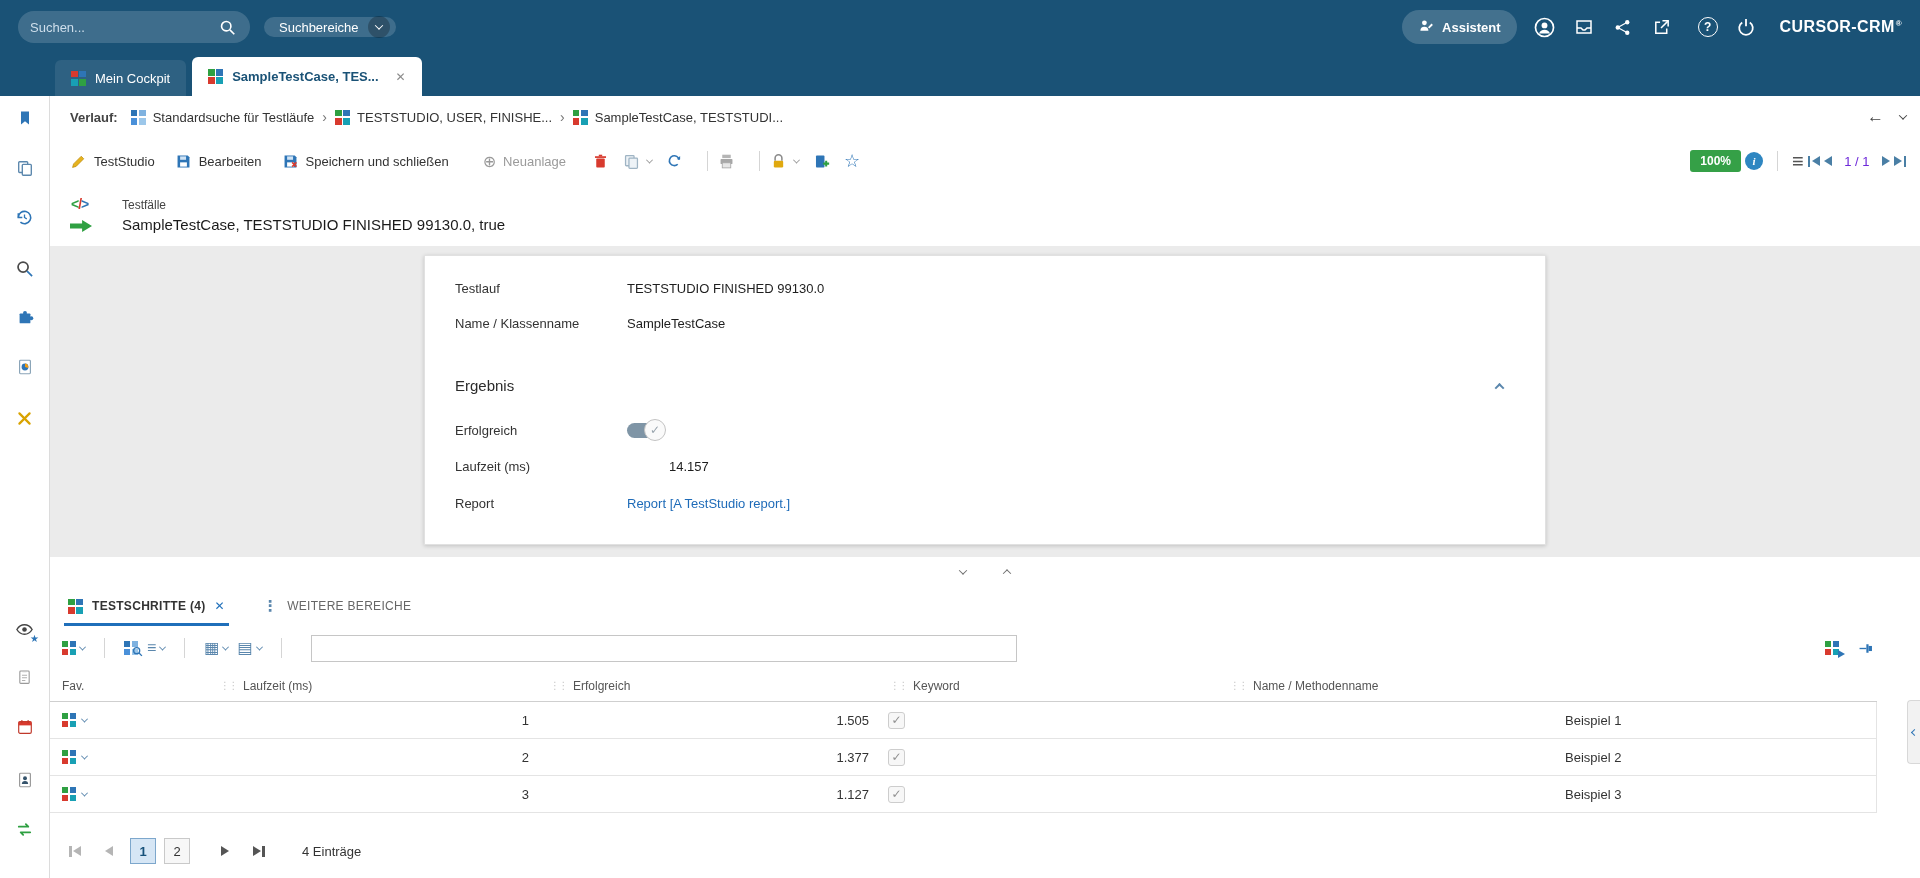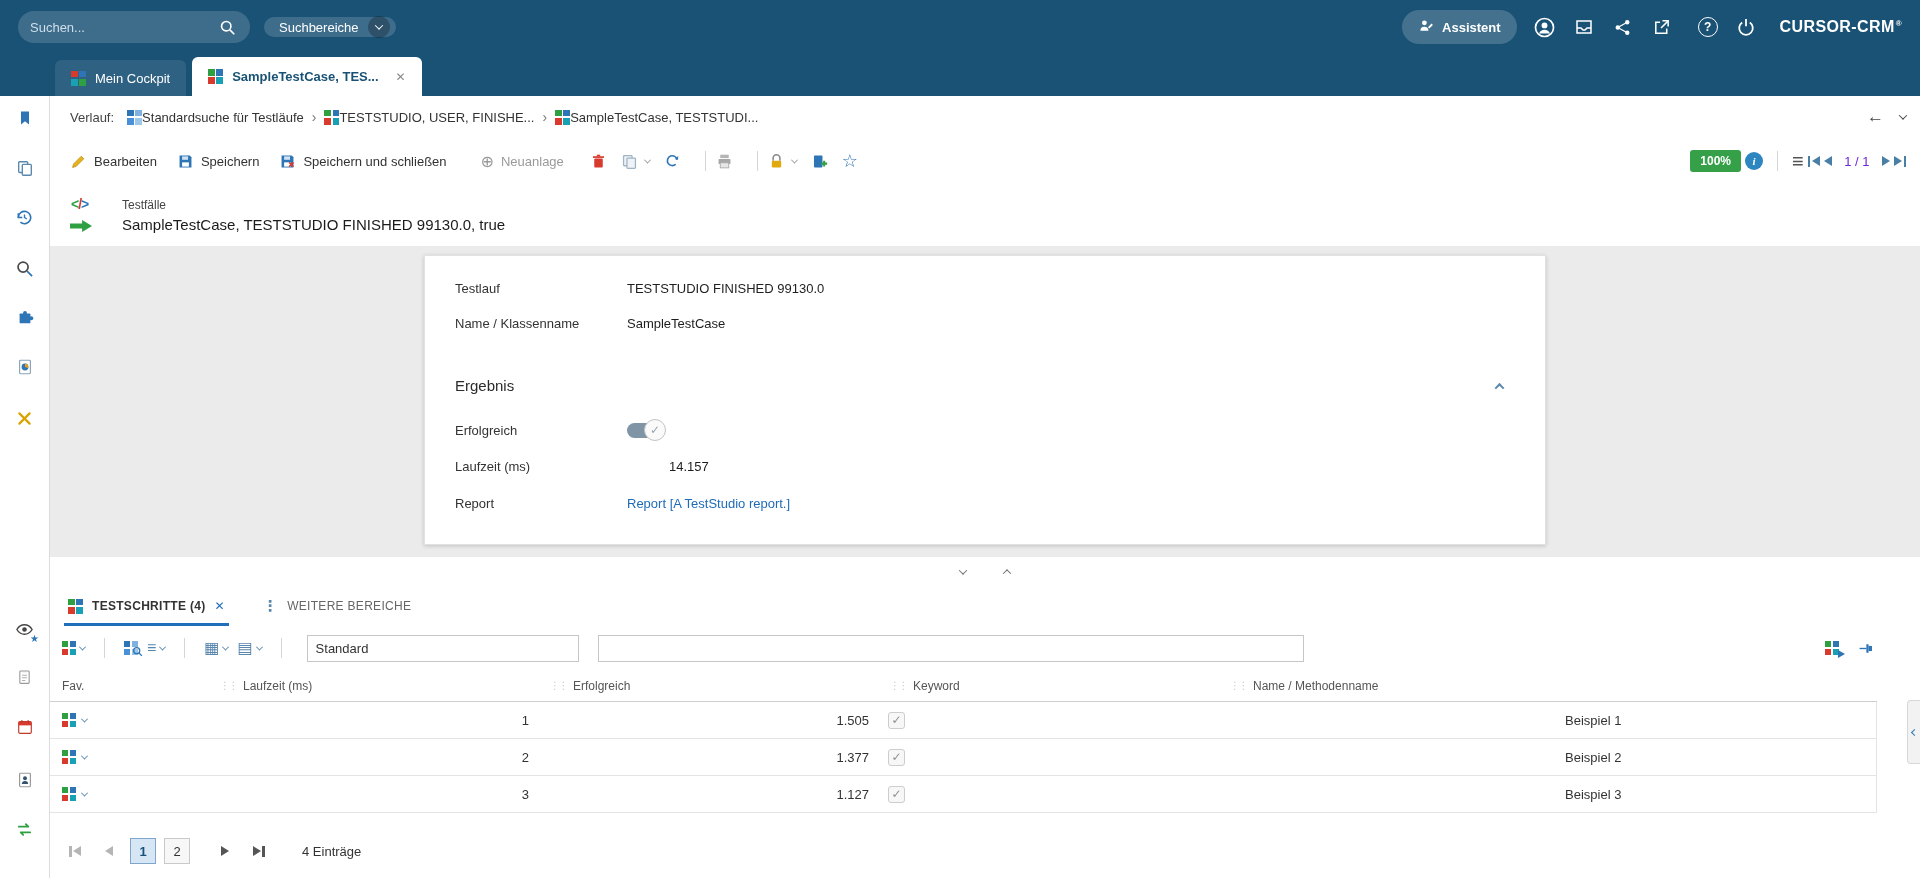--- a/index.html
+++ b/index.html
@@ -42,22 +42,22 @@
   .crm-grid.small{width:14px;height:14px;}
 
   
   .sidebar{position:absolute;top:96px;left:0;bottom:0;width:50px;background:#fff;border-right:1px solid #dcdcdc;z-index:3;}
   .side-icon{position:absolute;left:0;width:49px;height:28px;display:flex;align-items:center;justify-content:center;cursor:pointer;}
   .rel{position:relative;display:inline-flex;}
   .star-badge{position:absolute;right:-5px;bottom:-5px;color:#2e75b6;font-size:10px;}
 
   
   .breadcrumb-row{position:absolute;top:96px;left:50px;width:1870px;height:42px;background:#fff;display:flex;align-items:center;padding-left:20px;font-size:13px;color:#333;}
-  .bc-label{color:#444;margin-right:8px;}
-  .crumb{display:flex;align-items:center;margin:16px 5px;cursor:pointer;white-space:nowrap;}
+  .bc-label{color:#444;margin-right:8px;font-weight:bold;}
+  .crumb{display:flex;align-items:center;gap:7px;margin:16px 5px;cursor:pointer;white-space:nowrap;}
   .crumb-sep{color:#777;font-size:14px;margin:0 3px;}
   .bc-right{position:absolute;right:14px;display:flex;align-items:center;gap:16px;color:#444;}
   .back-arrow{font-size:17px;cursor:pointer;}
 
   
   .toolbar-row{position:absolute;top:138px;left:50px;width:1870px;height:46px;background:#fff;display:flex;align-items:center;padding-left:20px;font-size:13px;color:#333;}
   .tbtn{display:flex;align-items:center;gap:7px;margin-right:20px;cursor:pointer;white-space:nowrap;}
   .tbtn.icon-only{margin-right:14px;}
   .tbtn.disabled{color:#9a9a9a;cursor:default;}
   .sep{width:1px;height:20px;background:#d5d5d5;margin:0 10px;flex:none;}
@@ -354,29 +354,29 @@
     <span class="back-arrow">←</span>
     <span class="chev down small" style="color:#444"></span>
   </span>
 </div>
 
 <div class="toolbar-row">
   <span class="tbtn">
     <svg class="icon16" viewBox="0 0 20 20">
         <path d="M3 17l1.2-4.2 9-9 3 3-9 9z" fill="#e6b31e" stroke="#b8860b" stroke-width="0.8"></path>
       </svg>
-    <span>Bearbeiten</span>
+    <span>TestStudio</span>
   </span>
   <span class="tbtn">
     <svg class="icon16" viewBox="0 0 20 20">
         <path d="M3 3h12l2 2v12H3z" fill="#2e75b6"></path>
         <rect x="6" y="11" width="8" height="5" fill="#fff"></rect>
         <rect x="6" y="4" width="7" height="4" fill="#cfe3f5"></rect>
       </svg>
-    <span>Speichern</span>
+    <span>Bearbeiten</span>
   </span>
   <span class="tbtn">
     <svg class="icon16" viewBox="0 0 20 20">
         <path d="M3 3h12l2 2v12H3z" fill="#2e75b6"></path>
         <rect x="6" y="11" width="8" height="5" fill="#fff"></rect>
         <rect x="6" y="4" width="7" height="4" fill="#cfe3f5"></rect>
         <path d="M12 11l5 5M17 11l-5 5" stroke="#d83a2e" stroke-width="1.8"></path>
       </svg>
     <span>Speichern und schließen</span>
   </span>
@@ -552,21 +552,20 @@
     <span class="sep"></span>
     <span class="sicon">
       <span class="glyph">▦</span>
       <span class="chev down tiny"></span>
     </span>
     <span class="sicon">
       <span class="glyph">▤</span>
       <span class="chev down tiny"></span>
     </span>
     <span class="sep"></span>
-    <input class="view-input" value="Standard" style="">
     <input class="filter-input" value="" style="">
     <span class="sub-toolbar-right">
       <span class="sicon">
         <span class="rel">
             <span class="crm-grid small">
               <i class="g"></i>
               <i class="b"></i>
               <i class="r"></i>
               <i class="t"></i>
             </span>

